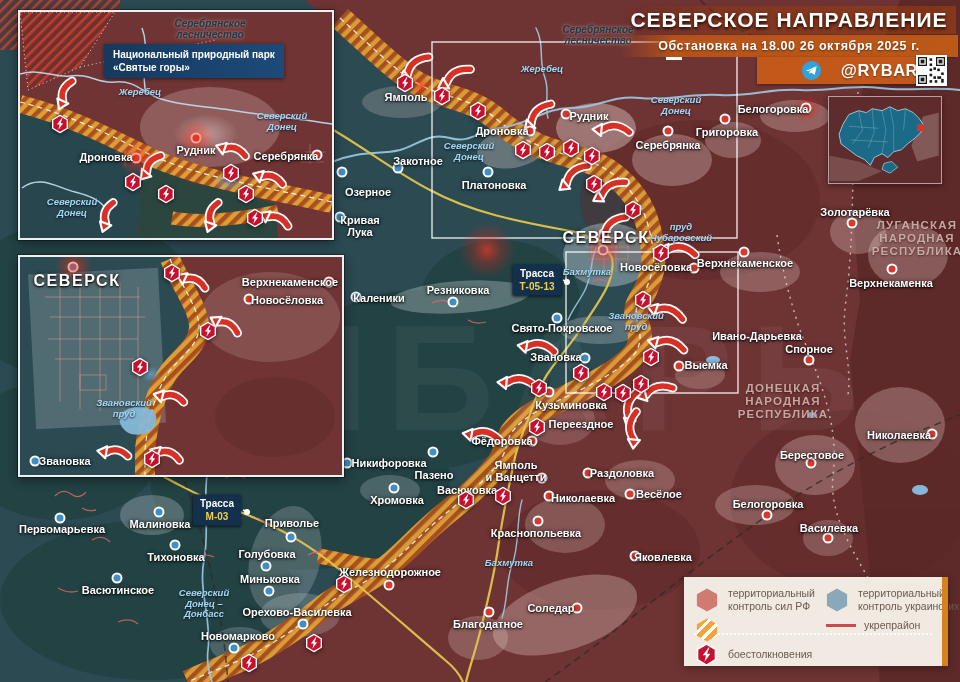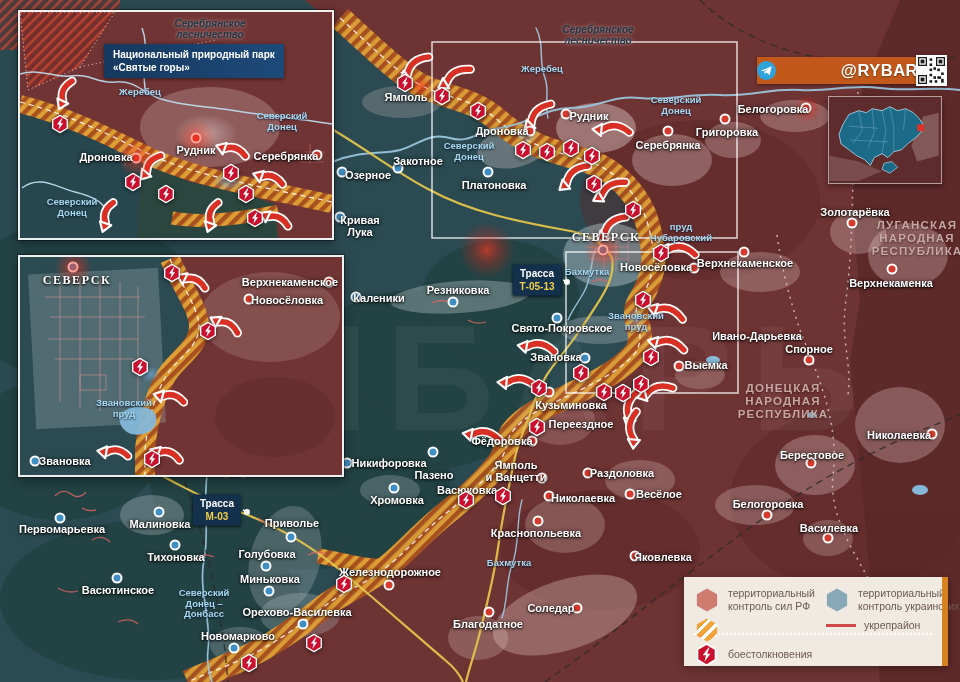--- a/index.html
+++ b/index.html
@@ -4,22 +4,22 @@
 <style>
   html,body{margin:0;padding:0;background:#111;}
   .poster{position:relative;width:960px;height:682px;overflow:hidden;
     font-family:"Liberation Sans",sans-serif;background:#2b4a52;}
   .poster svg{display:block;}
   #map-svg{position:absolute;left:0;top:0;}
   .hlayer{position:absolute;left:0;top:0;width:960px;height:682px;pointer-events:none;}
   .lbl{position:absolute;transform:translate(-50%,-50%);color:#fff;font-weight:bold;
     font-size:11px;line-height:1.12;text-align:center;white-space:pre-line;
     text-shadow:0 1px 2px rgba(0,0,0,.95),0 0 4px rgba(0,0,0,.7);}
-  .lbl.big{font-size:12px;letter-spacing:1.6px;font-family:Liberation Serif, serif;}
-  .lbl.water{color:#a9d9f0;font-size:9.5px;
+  .lbl.big{font-size:16px;letter-spacing:1.6px;}
+  .lbl.water{color:#a9d9f0;font-style:italic;font-size:9.5px;
     text-shadow:0 1px 2px rgba(0,15,35,.9);}
   .lbl.region{color:#cbaea8;font-size:11.5px;letter-spacing:1.2px;opacity:.95;
     text-shadow:0 1px 2px rgba(40,10,10,.6);}
   .lbl.forest{color:#223645;font-size:10px;font-style:italic;
     text-shadow:0 0 3px rgba(255,255,255,.4),0 0 6px rgba(255,255,255,.25);}
   .dot{position:absolute;width:7px;height:7px;border-radius:50%;
     transform:translate(-50%,-50%);box-shadow:0 0 0 2px #fff,0 1px 3px rgba(0,0,0,.7);}
   .dot.ru{background:#d63a2e;} .dot.ua{background:#3f8fc4;}
   .dot.glow::after{content:"";position:absolute;left:50%;top:50%;width:38px;height:38px;
     transform:translate(-50%,-50%);border-radius:50%;
@@ -42,21 +42,21 @@
   .title-block{position:absolute;left:620px;top:6px;width:338px;text-align:center;}
   .title-heading{display:inline-block;font-size:21px;font-weight:bold;color:#fff;
     letter-spacing:1px;padding:2px 8px;
     text-shadow:0 2px 3px rgba(0,0,0,.75),0 0 8px rgba(120,40,0,.6);
     background:linear-gradient(90deg,rgba(160,65,15,0),rgba(160,65,15,.4) 30%,rgba(170,70,15,.5));}
   .title-sub{margin-top:1px;background:linear-gradient(90deg,rgba(186,84,23,0),rgba(186,84,23,.95) 16%,#bc5917);
     color:#fff;font-size:12.5px;font-weight:bold;letter-spacing:.6px;padding:4px 6px;
     text-shadow:0 1px 2px rgba(0,0,0,.5);}
   .title-dash{position:absolute;left:46px;top:51px;width:16px;height:3px;background:#fff;}
   .rybar-band{position:absolute;left:757px;top:57px;width:161px;height:27px;background:#c2591b;
-    display:flex;align-items:center;justify-content:space-between;gap:20px;
+    display:flex;align-items:center;justify-content:flex-end;gap:20px;
     box-shadow:0 1px 3px rgba(0,0,0,.4);}
   .tg-icon{width:19px;height:19px;}
   .tg-icon svg{width:100%;height:100%;}
   .tg-handle{color:#fff;font-weight:bold;font-size:16.5px;letter-spacing:.5px;
     text-shadow:0 1px 2px rgba(0,0,0,.4);}
   .qr{position:absolute;left:916px;top:55px;width:31px;height:31px;background:#fff;padding:2px;
     box-sizing:border-box;box-shadow:0 1px 3px rgba(0,0,0,.4);}
   .qr svg{width:100%;height:100%;}
   .minimap{position:absolute;left:828px;top:96px;width:112px;height:86px;background:#5e2c2c;
     border:1px solid rgba(255,255,255,.55);box-shadow:0 2px 6px rgba(0,0,0,.4);}
@@ -309,21 +309,21 @@
       <div class="lbl" style="left: 668px; top: 145px;">Серебрянка</div>
       <div class="dot ru" style="left: 725px; top: 119px;"></div>
       <div class="lbl" style="left: 727px; top: 132px;">Григоровка</div>
       <div class="dot ru" style="left: 806px; top: 108px;"></div>
       <div class="lbl" style="left: 773px; top: 109px;">Белогоровка</div>
       <div class="dot ru" style="left: 852px; top: 223px;"></div>
       <div class="lbl" style="left: 855px; top: 212px;">Золотарёвка</div>
       <div class="dot ru" style="left: 892px; top: 269px;"></div>
       <div class="lbl" style="left: 891px; top: 283px;">Верхнекаменка</div>
       <div class="dot ua" style="left: 342px; top: 172px;"></div>
-      <div class="lbl" style="left: 368px; top: 175px;">Озерное</div>
+      <div class="lbl" style="left: 368px; top: 192px;">Озерное</div>
       <div class="dot ua" style="left: 398px; top: 168px;"></div>
       <div class="lbl" style="left: 418px; top: 161px;">Закотное</div>
       <div class="dot ua" style="left: 488px; top: 172px;"></div>
       <div class="lbl" style="left: 494px; top: 185px;">Платоновка</div>
       <div class="dot ua" style="left: 340px; top: 217px;"></div>
       <div class="lbl" style="left: 360px; top: 226px;">Кривая
 Лука</div>
       <div class="dot ua glow" style="left: 603px; top: 250px;"></div>
       <div class="lbl big" style="left: 606px; top: 238px;">СЕВЕРСК</div>
       <div class="dot ru" style="left: 694px; top: 268px;"></div>
@@ -747,20 +747,25 @@
         </div>
         <div class="clash" style="left: 132px; top: 202px;">
           <svg viewBox="0 0 20 22">
             <polygon points="10,0.9 18.6,6 18.6,16 10,21.1 1.4,16 1.4,6" fill="#c8102e" stroke="#fff" stroke-width="1.6" stroke-linejoin="round"></polygon>
             <polygon points="12,4.2 6.4,11.6 9.5,11.6 8.1,17.8 13.7,10.2 10.6,10.2 12.8,4.2" fill="#fff"></polygon>
           </svg>
         </div>
       </div>
   </div>
 
+  <div class="title-block">
+    <div class="title-heading">СЕВЕРСКОЕ НАПРАВЛЕНИЕ</div>
+    <div class="title-sub">Обстановка на 18.00 26 октября 2025 г.</div>
+    <div class="title-dash"></div>
+  </div>
 
   <div class="rybar-band">
     <span class="tg-icon">
       <svg viewBox="0 0 24 24">
           <circle cx="12" cy="12" r="12" fill="#2fa3db"></circle>
       <path d="M5,12.2 L18.5,6.5 L16,17.8 L11.6,14.6 L9.3,16.4 L9.6,13.2 L15.5,8.5 L8.4,12.8 Z" fill="#fff"></path>
         </svg>
     </span>
     <span class="tg-handle">@RYBAR</span>
   </div>

